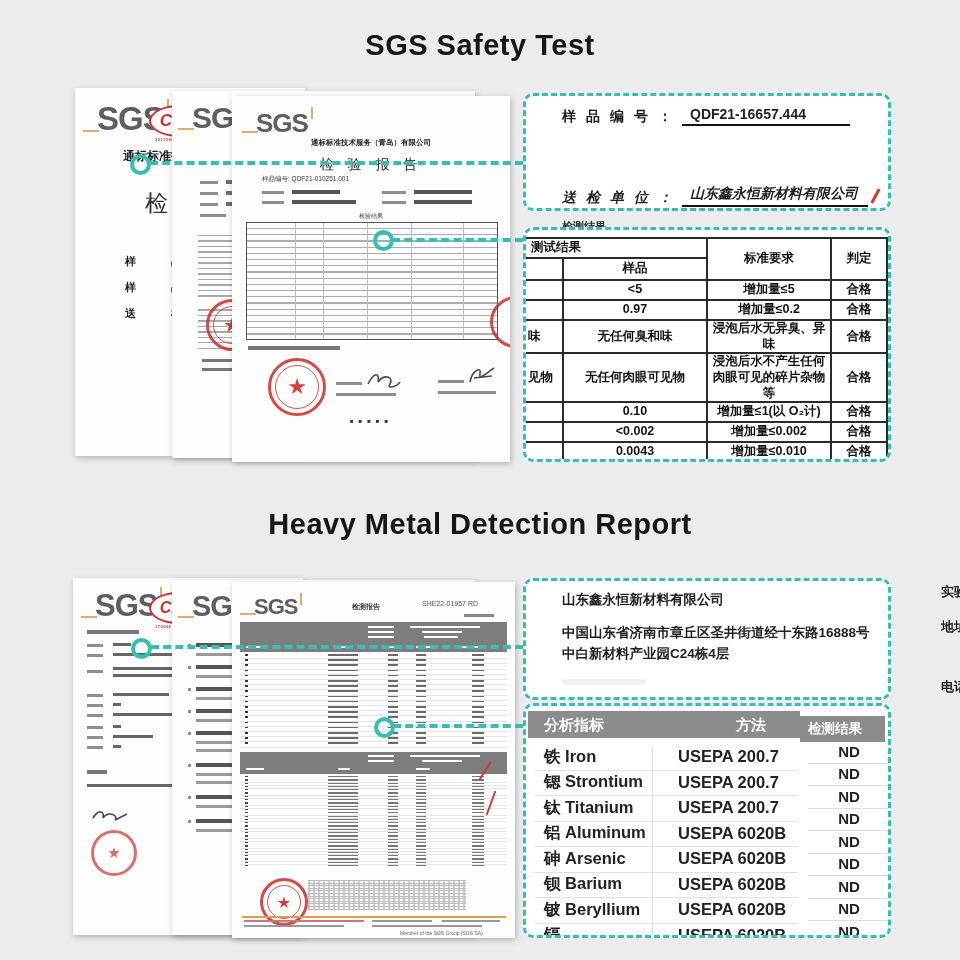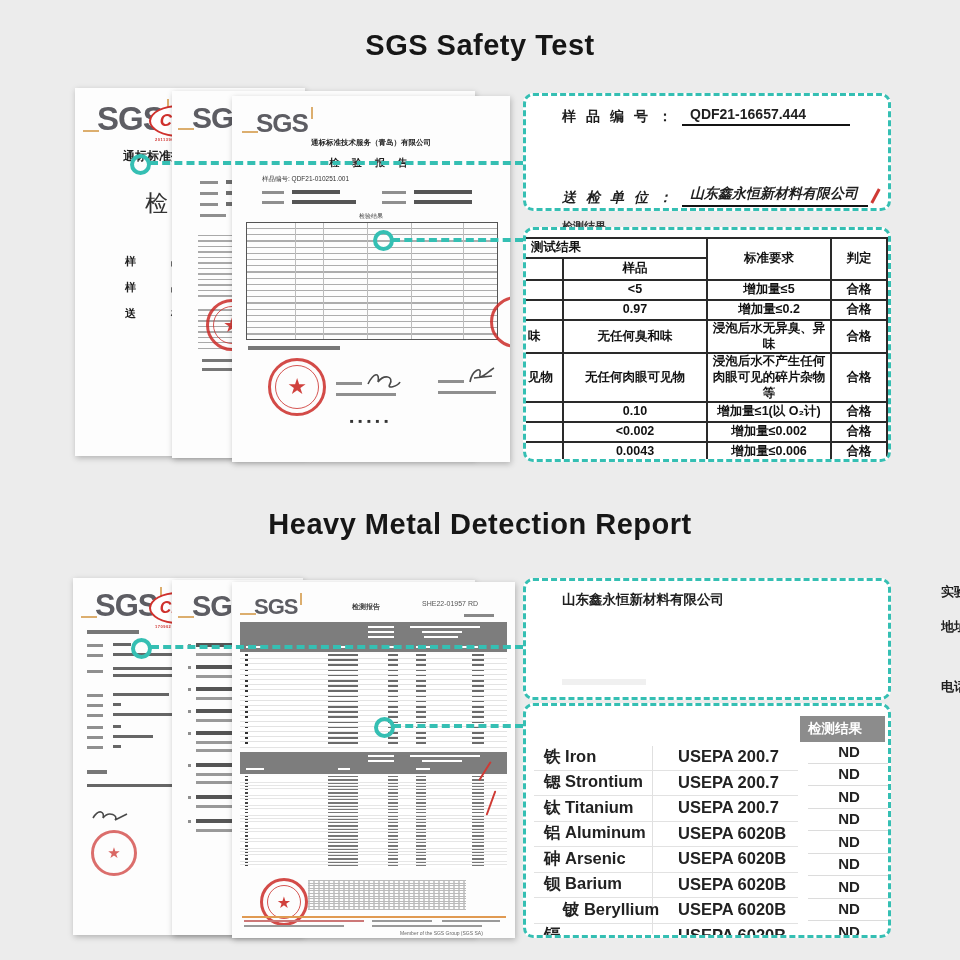--- a/index.html
+++ b/index.html
@@ -90,21 +90,21 @@
     <div class="rows-blur" style="left:26px;top:140px;width:150px;height:66px;"></div>
     <div class="rows-blur" style="left:26px;top:214px;width:150px;height:44px;"></div>
     <div class="stamp double" style="left:34px;top:208px;width:46px;height:46px;font-size:20px;">★</div>
     <div class="bar" style="left:30px;top:268px;width:40px;height:3px;background:#777;"></div>
     <div class="bar" style="left:30px;top:277px;width:52px;height:3px;background:#777;"></div>
   </div>
 
   <div class="doc" style="left:232px;top:96px;width:278px;height:366px;">
     <div class="sgs" style="left:24px;top:14px;font-size:26px;">SGS</div>
     <div class="abs" style="left:0;top:42px;width:278px;text-align:center;font-size:7.5px;font-weight:bold;">通标标准技术服务（青岛）有限公司</div>
-    <div class="abs" style="left:0;top:60px;width:278px;text-align:center;font-size:10px;font-weight:bold;letter-spacing:5px;">检 验 报 告</div>
+    <div class="abs" style="left:0;top:60px;width:278px;text-align:center;font-size:14px;font-weight:normal;letter-spacing:5px;">检 验 报 告</div>
     <div class="abs" style="left:30px;top:79px;font-size:6.5px;color:#333;">样品编号: QDF21-010251.001</div>
 
     <div class="bar" style="left:30px;top:95px;width:22px;height:3px;"></div>
       <div class="bar" style="left:60px;top:94px;width:48px;height:4px;background:#555;"></div>
     <div class="bar" style="left:30px;top:105px;width:22px;height:3px;"></div>
       <div class="bar" style="left:60px;top:104px;width:64px;height:4px;background:#555;"></div>
     <div class="bar" style="left:150px;top:95px;width:24px;height:3px;"></div>
       <div class="bar" style="left:182px;top:94px;width:58px;height:4px;background:#555;"></div>
     <div class="bar" style="left:150px;top:105px;width:24px;height:3px;"></div>
       <div class="bar" style="left:182px;top:104px;width:58px;height:4px;background:#555;"></div>
@@ -204,21 +204,21 @@
           </tr>
       <tr style="height:20px;">
         <td></td>
             <td>&lt;0.002</td>
         <td>增加量≤0.002</td>
             <td>合格</td>
           </tr>
       <tr style="height:20px;margin-top:16px;">
         <td></td>
             <td>0.0043</td>
-        <td>增加量≤0.006</td>
+        <td>增加量≤0.010</td>
             <td>合格</td>
           </tr>
 
     </tbody>
       </table>
   </div>
 
   <div class="section-title" style="top:508px;">Heavy Metal Detection Report</div>
 
   <div class="doc" style="left:73px;top:578px;width:230px;height:357px;">
@@ -345,28 +345,33 @@
     <div class="abs" style="left:168px;top:348px;font-size:5px;color:#666;">Member of the SGS Group (SGS SA)</div>
   </div>
 
   <div class="ring" style="left:131px;top:638px;"></div>
   <div class="dash-line" style="left:151px;top:645px;width:372px;"></div>
   <div class="ring" style="left:374px;top:717px;"></div>
   <div class="dash-line" style="left:393px;top:724px;width:130px;"></div>
 
   <div class="callout" style="left:523px;top:578px;width:362px;height:116px;">
     <div class="abs" style="left:36px;top:10px;font-size:13.5px;font-weight:bold;">山东鑫永恒新材料有限公司</div>
+    <div class="abs" style="left:36px;top:42px;width:316px;font-size:13.5px;font-weight:bold;line-height:1.55;">中国山东省济南市章丘区圣井街道经十东路16888号中白新材料产业园C24栋4层</div>
     <div class="bar" style="left:36px;top:98px;width:84px;height:6px;background:#f0f0f0;"></div>
   </div>
 
   <div class="edge-label" style="top:583px;">实验</div>
   <div class="edge-label" style="top:618px;">地址</div>
   <div class="edge-label" style="top:678px;">电话</div>
 
   <div class="callout clip" style="left:523px;top:703px;width:362px;height:229px;">
+    <div class="gray-band" style="left:2px;top:5px;width:272px;height:27px;">
+      <span class="abs" style="left:16px;top:5px;font-size:15px;">分析指标</span>
+      <span class="abs" style="left:208px;top:5px;font-size:15px;">方法</span>
+    </div>
     <div class="gray-band" style="left:274px;top:10px;width:85px;height:26px;">
       <span class="abs" style="left:8px;top:4px;font-size:13.5px;">检测结果</span>
     </div>
     <div class="vline" style="left:126px;top:40px;height:188px;background:#e0e0e0;"></div>
 
     <div class="el-row" style="top:38px;height:25.5px;">
       <span style="width:134px;padding-left:10px;">铁 Iron</span>
       <span>USEPA 200.7</span>
       </div>
     <div class="el-row" style="top:63.5px;height:25.5px;">
@@ -382,21 +387,21 @@
       <span>USEPA 6020B</span>
       </div>
     <div class="el-row" style="top:140px;height:25.5px;">
       <span style="width:134px;padding-left:10px;">砷 Arsenic</span>
       <span>USEPA 6020B</span>
       </div>
     <div class="el-row" style="top:165.5px;height:25.5px;">
       <span style="width:134px;padding-left:10px;">钡 Barium</span>
       <span>USEPA 6020B</span>
       </div>
-    <div class="el-row" style="top:191px;height:25.5px;text-align:center;">
+    <div class="el-row" style="top:191px;height:25.5px;">
       <span style="width:134px;padding-left:10px;">铍 Beryllium</span>
       <span>USEPA 6020B</span>
       </div>
     <div class="el-row" style="top:216.5px;height:25.5px;">
       <span style="width:134px;padding-left:10px;">镉</span>
       <span>USEPA 6020B</span>
       </div>
 
     <div class="nd-row" style="top:34px;height:22.5px;">ND</div>
     <div class="nd-row" style="top:56.5px;height:22.5px;">ND</div>

